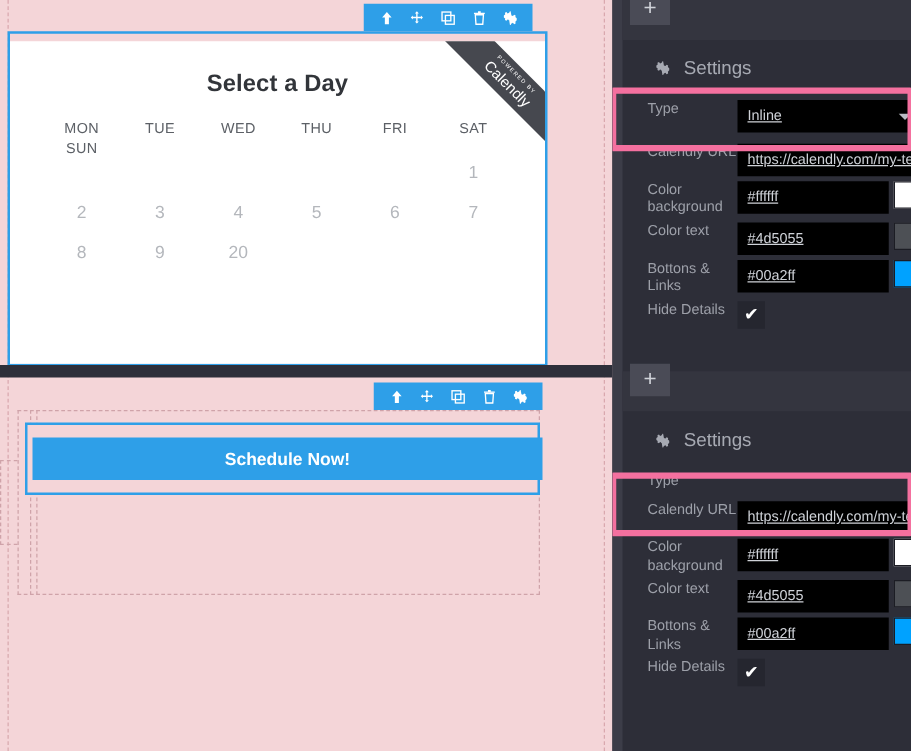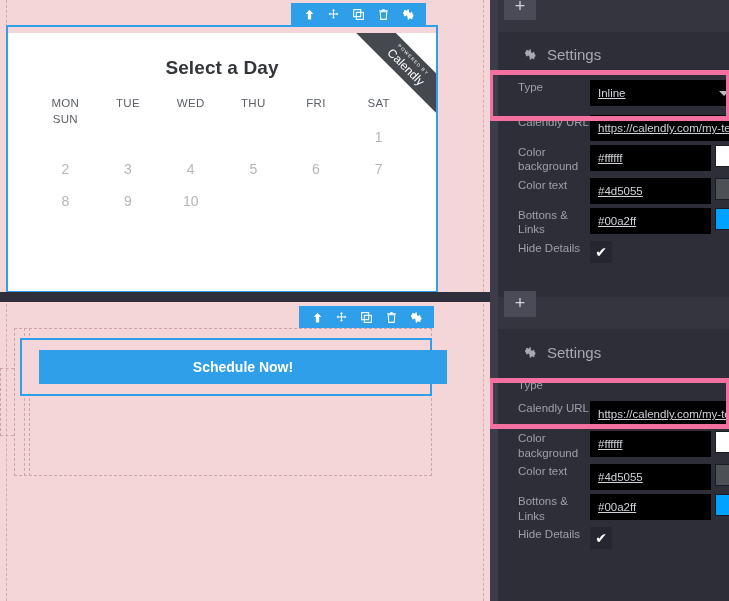--- a/index.html
+++ b/index.html
@@ -124,21 +124,21 @@
     display: flex; align-items: center; justify-content: space-between;
     padding: 0 8px;
   }
   .w2-btnbox {
     position: absolute; left: 6px; top: 10px;
     width: 412px; height: 58px;
     border: 2px solid #2e9fe8;
     background: #f4d5d8;
   }
   .w2-btn {
-    position: absolute; left: 17px; top: 10px;
+    position: absolute; left: 4px; top: 10px;
     width: 408px; height: 34px;
     background: #2e9fe8;
     color: #ffffff; font-size: 14px; font-weight: 700;
     display: flex; align-items: center; justify-content: center;
   }
 
   
   .panel {
     position: absolute; left: 490px; top: 0;
     width: 239px; height: 601px;
@@ -270,21 +270,21 @@
               <div class="cal-day blank"></div>
               <div class="cal-day">1</div>
               <div class="cal-day">2</div>
               <div class="cal-day">3</div>
               <div class="cal-day">4</div>
               <div class="cal-day">5</div>
               <div class="cal-day">6</div>
               <div class="cal-day">7</div>
               <div class="cal-day">8</div>
               <div class="cal-day">9</div>
-              <div class="cal-day">10</div>
+              <div class="cal-day">20</div>
             </div>
         </div>
       </div>
     </div>
 
     <div class="dark-strip"></div>
 
     <div class="w2-region">
       <div class="w2-dashed-outer"></div>
       <div class="w2-dashed-inner"></div>

